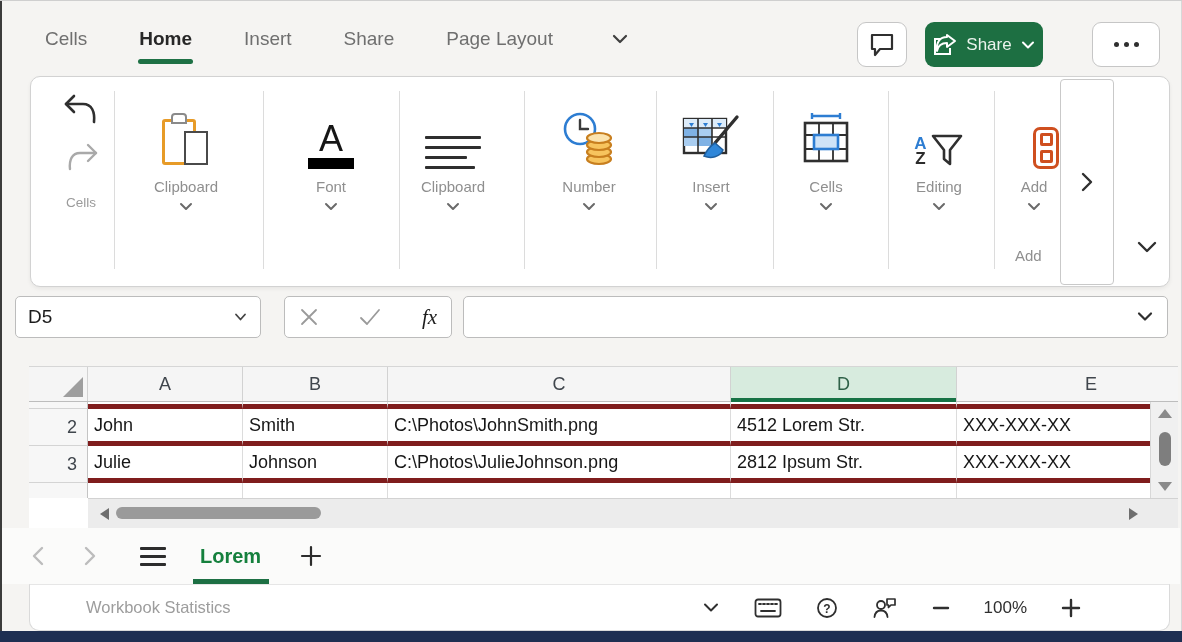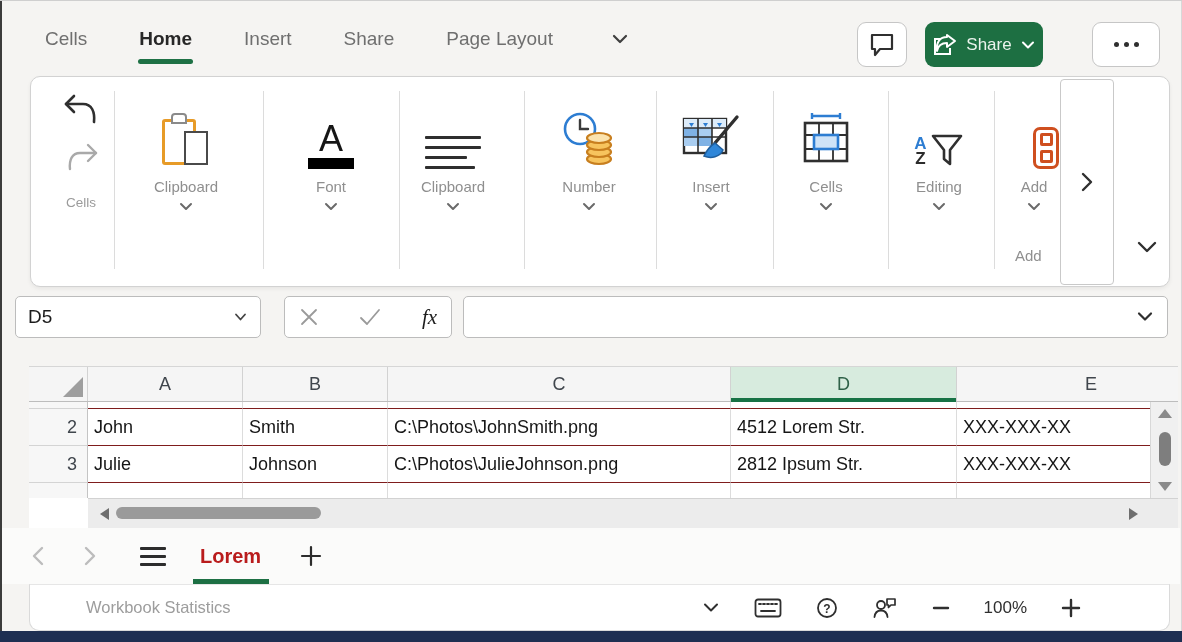--- a/index.html
+++ b/index.html
@@ -87,21 +87,21 @@
            position:relative; }
   .hcell.sel { background:#d7ebde; color:#2f6148; }
   .hcell.sel::after { content:""; position:absolute; left:0; right:0; bottom:-1px; height:4px; background:#177245; }
   .hcorner { position:relative; }
   .tri { position:absolute; right:4px; bottom:4px; width:0; height:0;
          border-left:20px solid transparent; border-bottom:20px solid #9e9e9e; }
   .grow { display:flex; height:37px; background:#fff; }
   .grow.sliver1 { height:7px; } .grow.sliver4 { height:15px; }
   .rnum { width:59px; background:#f7f7f7; border-right:1px solid #c4c4c4; border-bottom:1px solid #d4d4d4;
           display:flex; align-items:center; justify-content:flex-end; padding-right:10px; color:#40464d; }
-  .gcell { border-right:1px solid #dcdcdc; border-bottom:1px solid #7f1d1d; display:flex;
+  .gcell { border-right:1px solid #dcdcdc; border-bottom:5px solid #7f1d1d; display:flex;
            align-items:center; padding-left:6px; color:#161616; white-space:nowrap; overflow:hidden; }
   .sliver4 .gcell, .sliver4 .rnum { border-bottom:none; }
   .w-a{width:155px;} .w-b{width:145px;} .w-c{width:343px;} .w-d{width:226px;} .w-e{flex:1;}
   .hcell-e { justify-content:flex-start; padding-left:128px; }
 
   .vscroll { position:absolute; left:1121px; top:36px; width:28px; height:96px; background:#f0f0f0;
              border-left:1px solid #d8d8d8; }
   .vs-up   { position:absolute; left:7px; top:7px; width:0; height:0;
              border-left:7px solid transparent; border-right:7px solid transparent;
              border-bottom:9px solid #8a8a8a; }
@@ -117,21 +117,21 @@
   .hs-thumb{ position:absolute; left:28px; top:8px; width:205px; height:12px; background:#9a9a9a; border-radius:6px; }
   .hs-right{ position:absolute; right:40px; top:9px; width:0; height:0;
              border-top:6px solid transparent; border-bottom:6px solid transparent;
              border-left:9px solid #6e6e6e; }
 
   
   .sheetbar { position:absolute; left:2px; top:527px; width:1178px; height:56px; background:#fbfbfa;
               display:flex; align-items:center; padding-left:28px; }
   .sb-gap1{margin-left:36px;} .sb-gap2{margin-left:42px;} .sb-gap3{margin-left:30px;} .sb-gap4{margin-left:34px;}
   .burger div { width:26px; height:3px; background:#2c2c2c; margin:5px 0; border-radius:1px; }
-  .stab { position:relative; font-size:20px; font-weight:600; color:#b91c1c; padding:0 4px; }
+  .stab { position:relative; font-size:20px; font-weight:600; color:#15803d; padding:0 4px; }
   .stab::after { content:""; position:absolute; left:50%; transform:translateX(-50%); bottom:-17px;
                  width:76px; height:6px; background:#1d7044; }
 
   
   .statusbar { position:absolute; left:29px; top:583px; width:1141px; height:47px; background:#fff;
                border:1px solid #dadada; border-top-color:#e6e6e6; border-radius:0 0 10px 10px;
                display:flex; align-items:center; }
   .sb-left { margin-left:56px; font-size:16.5px; color:#9d9d9d;text-align:center; }
   .sb-right { margin-left:auto; display:flex; align-items:center; gap:34px; padding-right:88px; }
   .zoomtxt { font-size:17px; color:#2f2f2f; }

